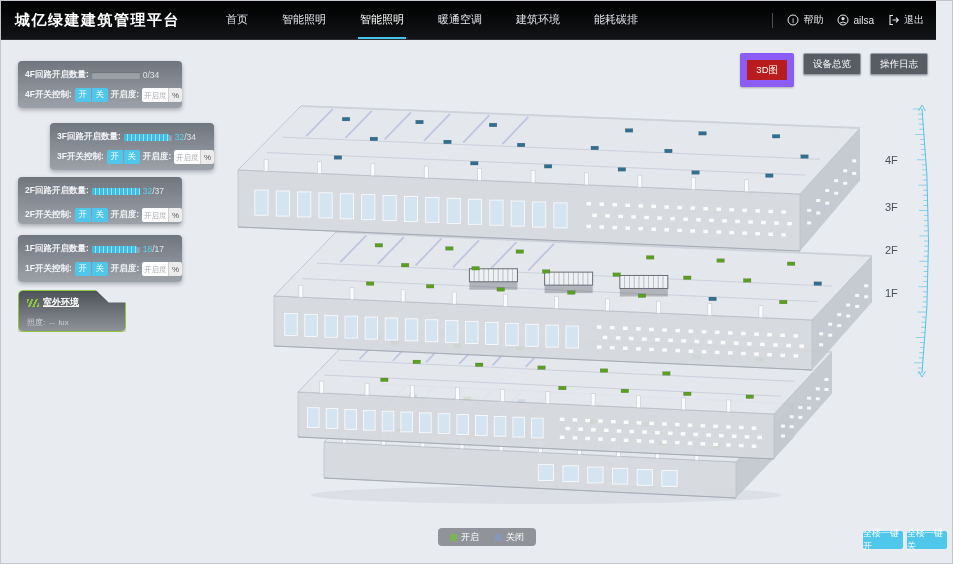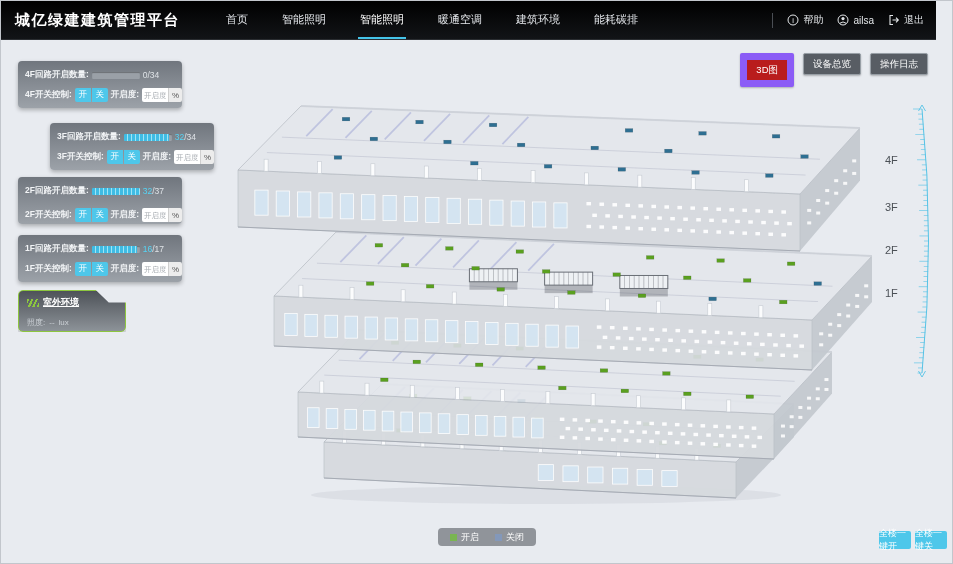--- a/index.html
+++ b/index.html
@@ -58,21 +58,21 @@
   
   #scene-svg{position:absolute;left:0;top:0;z-index:1;}
   .floor-tag{position:absolute;left:884px;font-size:11px;color:#4b5056;z-index:5;}
   
   #legend{position:absolute;left:437px;top:527px;height:18px;display:flex;align-items:center;gap:16px;
       background:rgba(128,133,139,.85);border-radius:4px;padding:0 12px;z-index:10;text-align:center;}
   .lg-item{display:flex;align-items:center;gap:4px;font-size:9px;color:#fff;}
   .lg-sq{width:7px;height:7px;display:inline-block;}
   
   #footer-btns{position:absolute;right:5px;top:530px;display:flex;gap:4px;z-index:10;}
-  .ft-btn{width:32px;height:18px;background:#4ec7ea;color:#fff;font-size:9px;display:flex;
+  .ft-btn{width:40px;height:18px;background:#4ec7ea;color:#fff;font-size:9px;display:flex;
           align-items:center;justify-content:center;border-radius:2px;cursor:pointer;}
 </style>
 </head>
 <body>
 
 <div id="app">
 
   <svg id="scene-svg" width="953" height="564" viewBox="0 0 953 564">
       <ellipse cx="545" cy="494" rx="235" ry="9" fill="#d2d6dc" opacity="0.55"></ellipse>
       <polygon points="735,461 793,403 793,436.12 735,497" fill="#c3c8cf" opacity="0.93"></polygon>

